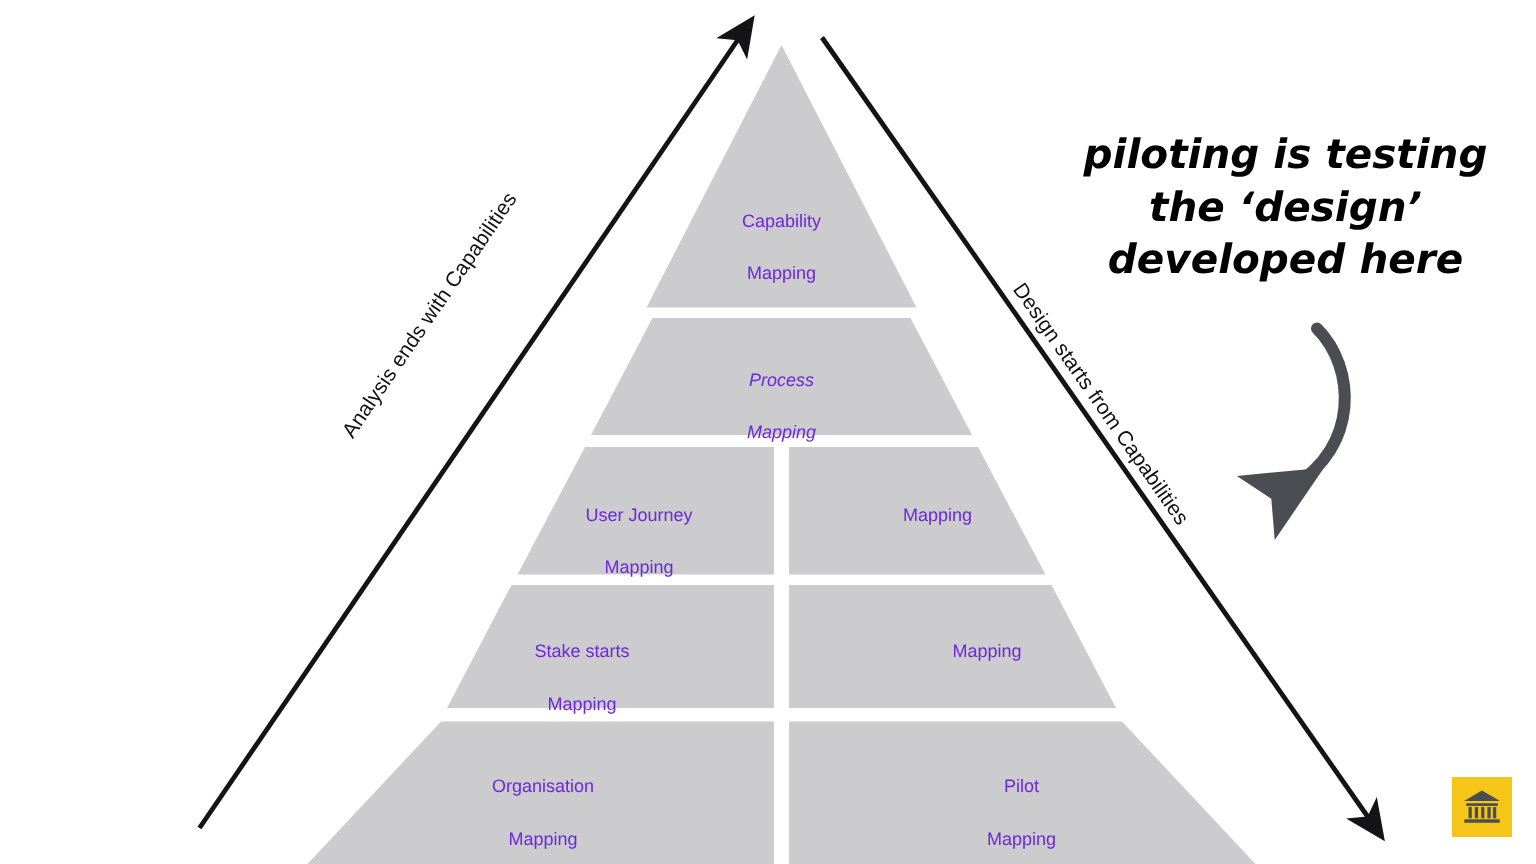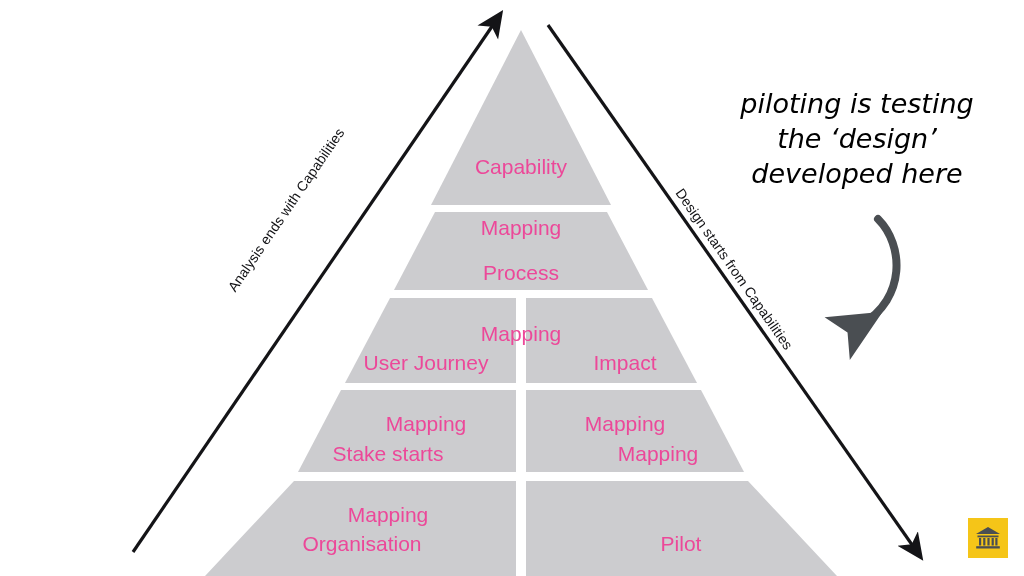--- a/index.html
+++ b/index.html
@@ -22,22 +22,22 @@
   }
   svg.layer {
     position: absolute;
     left: 0; top: 0;
     width: 1024px;
     height: 576px;
   }
   .tier-label {
     position: absolute;
     text-align: center;
-    color: #ec4899;
-    font-size: 21px;
+    color: #6d28d9;
+    font-size: 12px;
     line-height: 1.45;
     font-family: "Liberation Sans", sans-serif;
     white-space: pre-line;
     pointer-events: none;
   }
   .edge-label {
     position: absolute;
     color: #111114;
     font-size: 14px;
     font-family: "Liberation Sans", sans-serif;
@@ -48,21 +48,21 @@
     position: absolute;
     left: 712px;
     top: 86px;
     width: 290px;
     text-align: center;
     color: #000000;
     font-size: 27px;
     line-height: 1.30;
     font-family: "DejaVu Sans", sans-serif;
     font-style: italic;
-    font-weight: 400;
+    font-weight: 700;
     white-space: pre-line;
   }
   #logo {
     position: absolute;
     left: 968px;
     top: 518px;
     width: 40px;
     height: 40px;
     background: #f5c518;
     display: flex;
@@ -116,32 +116,31 @@
       </marker>
     </defs>
     <path d="M878,219 C904,245 906,298 862,324" fill="none" stroke="#4a4e52" stroke-width="8" stroke-linecap="round" marker-end="url(#ahC)"></path>
   </svg>
 
   <div class="tier-label" style="left:431px; top:122px; width:180px;">
     <div>Capability</div>
     <div>Mapping</div>
   </div>
 
-  <div class="tier-label" style="left:431px; top:228px; width:180px;">
+  <div class="tier-label" style="left:431px; top:228px; width:180px;font-style:italic;">
     <div>Process</div>
     <div>Mapping</div>
   </div>
 
   <div class="tier-label" style="left:336px; top:318px; width:180px;">
     <div>User Journey</div>
     <div>Mapping</div>
   </div>
 
   <div class="tier-label" style="left:535px; top:318px; width:180px;">
-    <div>Impact</div>
     <div>Mapping</div>
   </div>
 
   <div class="tier-label" style="left:298px; top:409px; width:180px;">
     <div>Stake starts</div>
     <div>Mapping</div>
   </div>
 
   <div class="tier-label" style="left:568px; top:409px; width:180px;">
     <div>Mapping</div>

